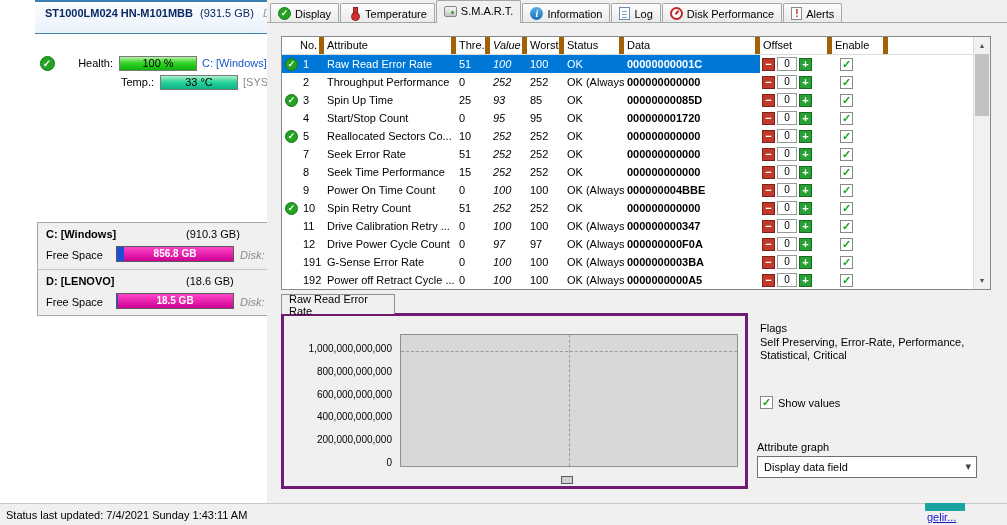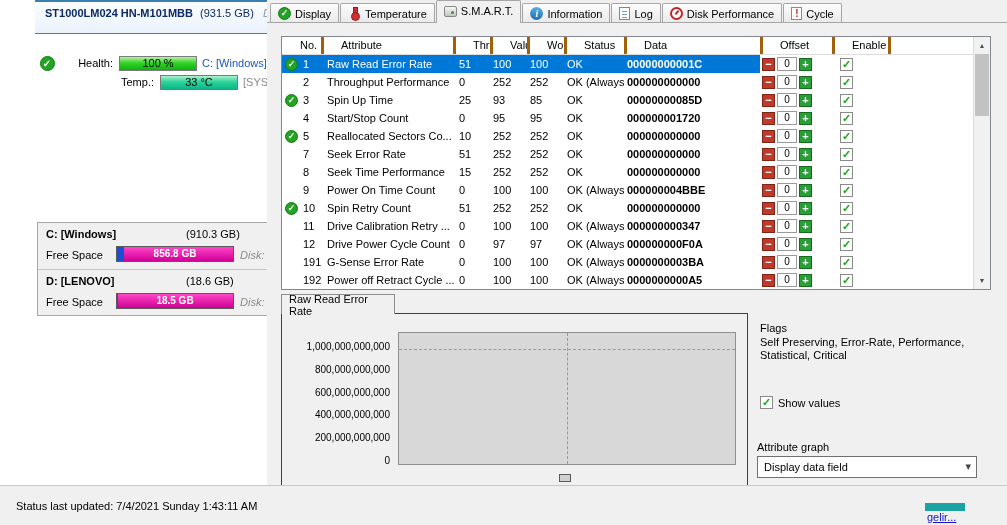--- a/index.html
+++ b/index.html
@@ -59,24 +59,24 @@
   .logicon::before { content:''; position:absolute; left:2px; right:2px; top:3px; height:7px;
                      background:repeating-linear-gradient(to bottom,#7a9cc0 0,#7a9cc0 1px,transparent 1px,transparent 3px); }
   .perficon { width:13px; height:13px; border-radius:50%; border:2px solid #c22525; background:#fff; }
   .perficon::after { content:''; position:absolute; left:4px; top:1px; width:2px; height:5px; background:#c22525; transform:rotate(40deg); }
   .alerticon { width:11px; height:13px; background:#fff; border:1px solid #8a8a8a; }
   .alerticon::after { content:'!'; position:absolute; left:3px; top:0; color:#c22525; font-weight:bold; font-size:10px; line-height:12px; }
 
   
   .smart-table { position:absolute; left:14px; top:13px; right:16px; height:254px; background:#fff; border:1px solid #828790; overflow:hidden; }
   .tbl-header { display:flex; height:18px; border-bottom:1px solid #dcdcdc; }
-  .th { padding:2px 17px; border-right:3px solid #a16207; white-space:nowrap; overflow:hidden; }
+  .th { padding:2px 3px; border-right:5px solid #a16207; white-space:nowrap; overflow:hidden; }
   .th-no { width:42px; padding-left:18px; }
   .c-chk { width:18px; } .c-no { width:24px; } .c-attr { width:132px; } .c-thr { width:34px; }
-  .c-val { width:37px; } .c-wor { width:37px; } .c-sta { width:60px; } .c-dat { width:136px; }
+  .c-val { width:37px;font-style:italic; } .c-wor { width:37px; } .c-sta { width:60px; } .c-dat { width:136px; }
   .c-off { width:72px; } .c-ena { width:56px; }
   .tr { display:flex; height:18px; align-items:center; }
   .cell { padding:0 3px; white-space:nowrap; overflow:hidden; flex:none; }
   .row-main { display:flex; height:18px; align-items:center; flex:none; }
   .tr.selected .row-main { background:#0078d7; color:#fff; }
   .data-cell { font-weight:bold; }
   .offset-cell { display:flex; align-items:center; gap:2px; padding-left:2px; }
   .off-minus, .off-plus { width:13px; height:13px; flex:none; color:#fff; font-weight:bold; font-size:11px; line-height:11px; text-align:center; }
   .off-minus { background:#c0392b; border:1px solid #7e2318; }
   .off-plus  { background:#27a035; border:1px solid #176a20; }
@@ -85,38 +85,38 @@
   .checkbox { width:13px; height:13px; flex:none; background:#fff; border:1px solid #8a8a8a; color:#1fa51f;
               font-size:11px; line-height:11px; text-align:center; font-weight:bold; display:inline-block; }
   .vscroll { position:absolute; right:0; top:0; bottom:0; width:17px; background:#f1f1f1; border-left:1px solid #dcdcdc; }
   .vs-btn { height:17px; text-align:center; font-size:7px; color:#505050; line-height:17px; }
   .vs-down { position:absolute; bottom:0; left:0; right:0; }
   .vs-thumb { position:absolute; top:17px; left:1px; right:1px; height:62px; background:#c2c2c2; }
 
   
   .detail-tab { position:absolute; left:14px; top:271px; width:114px; height:20px; background:#f0f0f0; z-index:2;
                 border:1px solid #8f8f8f; border-bottom:none; display:flex; align-items:center; padding-left:7px; }
-  .chart-box { position:absolute; left:14px; top:290px; width:467px; height:176px; background:#f0f0f0; border:1px solid #701a75; }
+  .chart-box { position:absolute; left:14px; top:290px; width:467px; height:176px; background:#f0f0f0; border:3px solid #701a75; }
   .plot { position:absolute; left:116px; top:18px; width:338px; height:133px; background:#d8d8d8; border:1px solid #8f8f8f; }
   .grid-h { position:absolute; left:0; right:0; top:16px; border-top:1px dashed #9a9a9a; }
   .grid-v { position:absolute; top:0; bottom:0; left:168px; border-left:1px dashed #9a9a9a; }
   .ytick { position:absolute; left:0; width:108px; text-align:right; font-size:10px; }
   .slider-handle { position:absolute; left:277px; top:160px; width:12px; height:8px; background:#d0d0d0; border:1px solid #5a5a5a; }
 
   .flags-label { position:absolute; left:493px; top:299px; }
   .flags-value { position:absolute; left:493px; top:313px; width:215px; font-weight:normal; line-height:13px; }
   .show-values { position:absolute; left:493px; top:373px; display:flex; align-items:center; gap:5px; }
   .attr-graph-label { position:absolute; left:490px; top:418px; }
   .combo { position:absolute; left:490px; top:433px; width:220px; height:22px; background:#fff; border:1px solid #707070;
            display:flex; align-items:center; padding-left:6px; }
   .combo-arrow { position:absolute; right:5px; top:3px; color:#444; font-size:11px; }
 
   
-  .status-bar { position:absolute; left:0; right:0; bottom:0; height:40px; background:#f0f0f0; border-top:1px solid #c8c8c8;
-                display:flex; align-items:center; padding-left:16px;margin-top:26px; }
+  .status-bar { position:absolute; left:0; right:0; bottom:0; height:22px; background:#f0f0f0; border-top:1px solid #c8c8c8;
+                display:flex; align-items:center; padding-left:6px;margin-top:26px; }
   .artifact-teal { position:absolute; left:925px; top:503px; width:40px; height:8px; background:#1ba3a3; }
   .artifact-text { position:absolute; left:927px; top:511px; color:#1515c8; text-decoration:underline; }
 </style>
 </head>
 <body>
 
 <div class="left-panel">
 
   <div class="drive-item">
     <span class="drive-name">ST1000LM024 HN-M101MBB</span>
@@ -190,21 +190,21 @@
     <div class="tab">
       <span class="ticon logicon"></span>
       <span>Log</span>
     </div>
     <div class="tab">
       <span class="ticon perficon"></span>
       <span>Disk Performance</span>
     </div>
     <div class="tab">
       <span class="ticon alerticon"></span>
-      <span>Cycle</span>
+      <span>Alerts</span>
     </div>
   </div>
 
   <div class="tab-content">
 
     <div class="smart-table">
       <div class="tbl-header">
         <div class="th th-no">No.</div>
         <div class="th c-attr">Attribute</div>
         <div class="th c-thr">Thre...</div>

